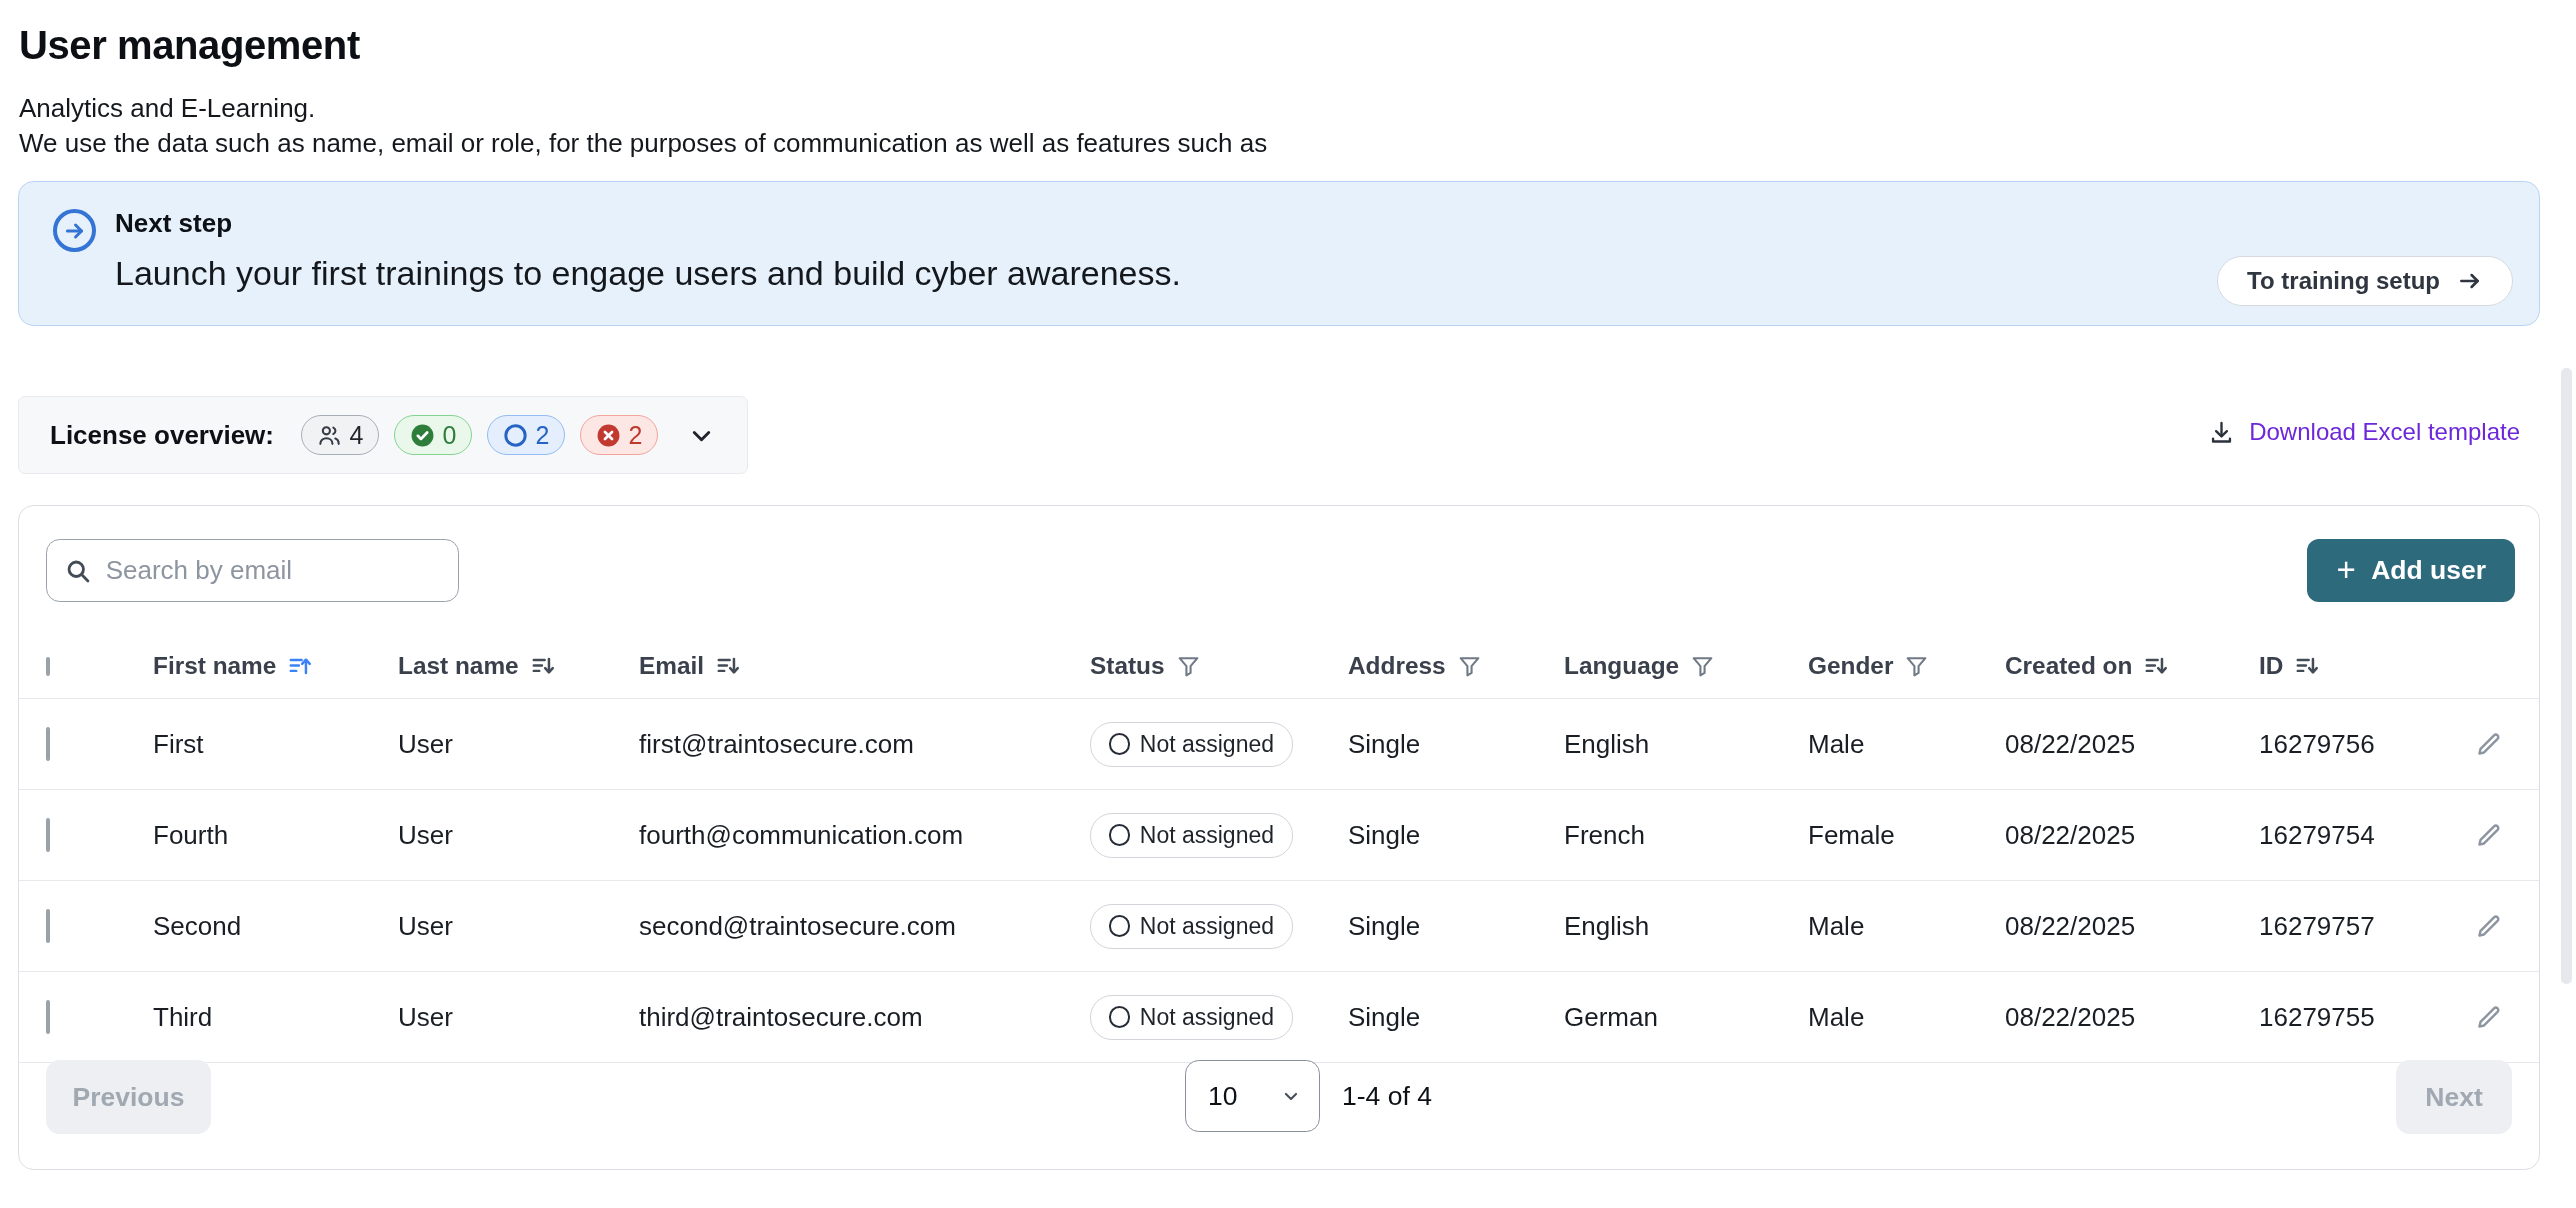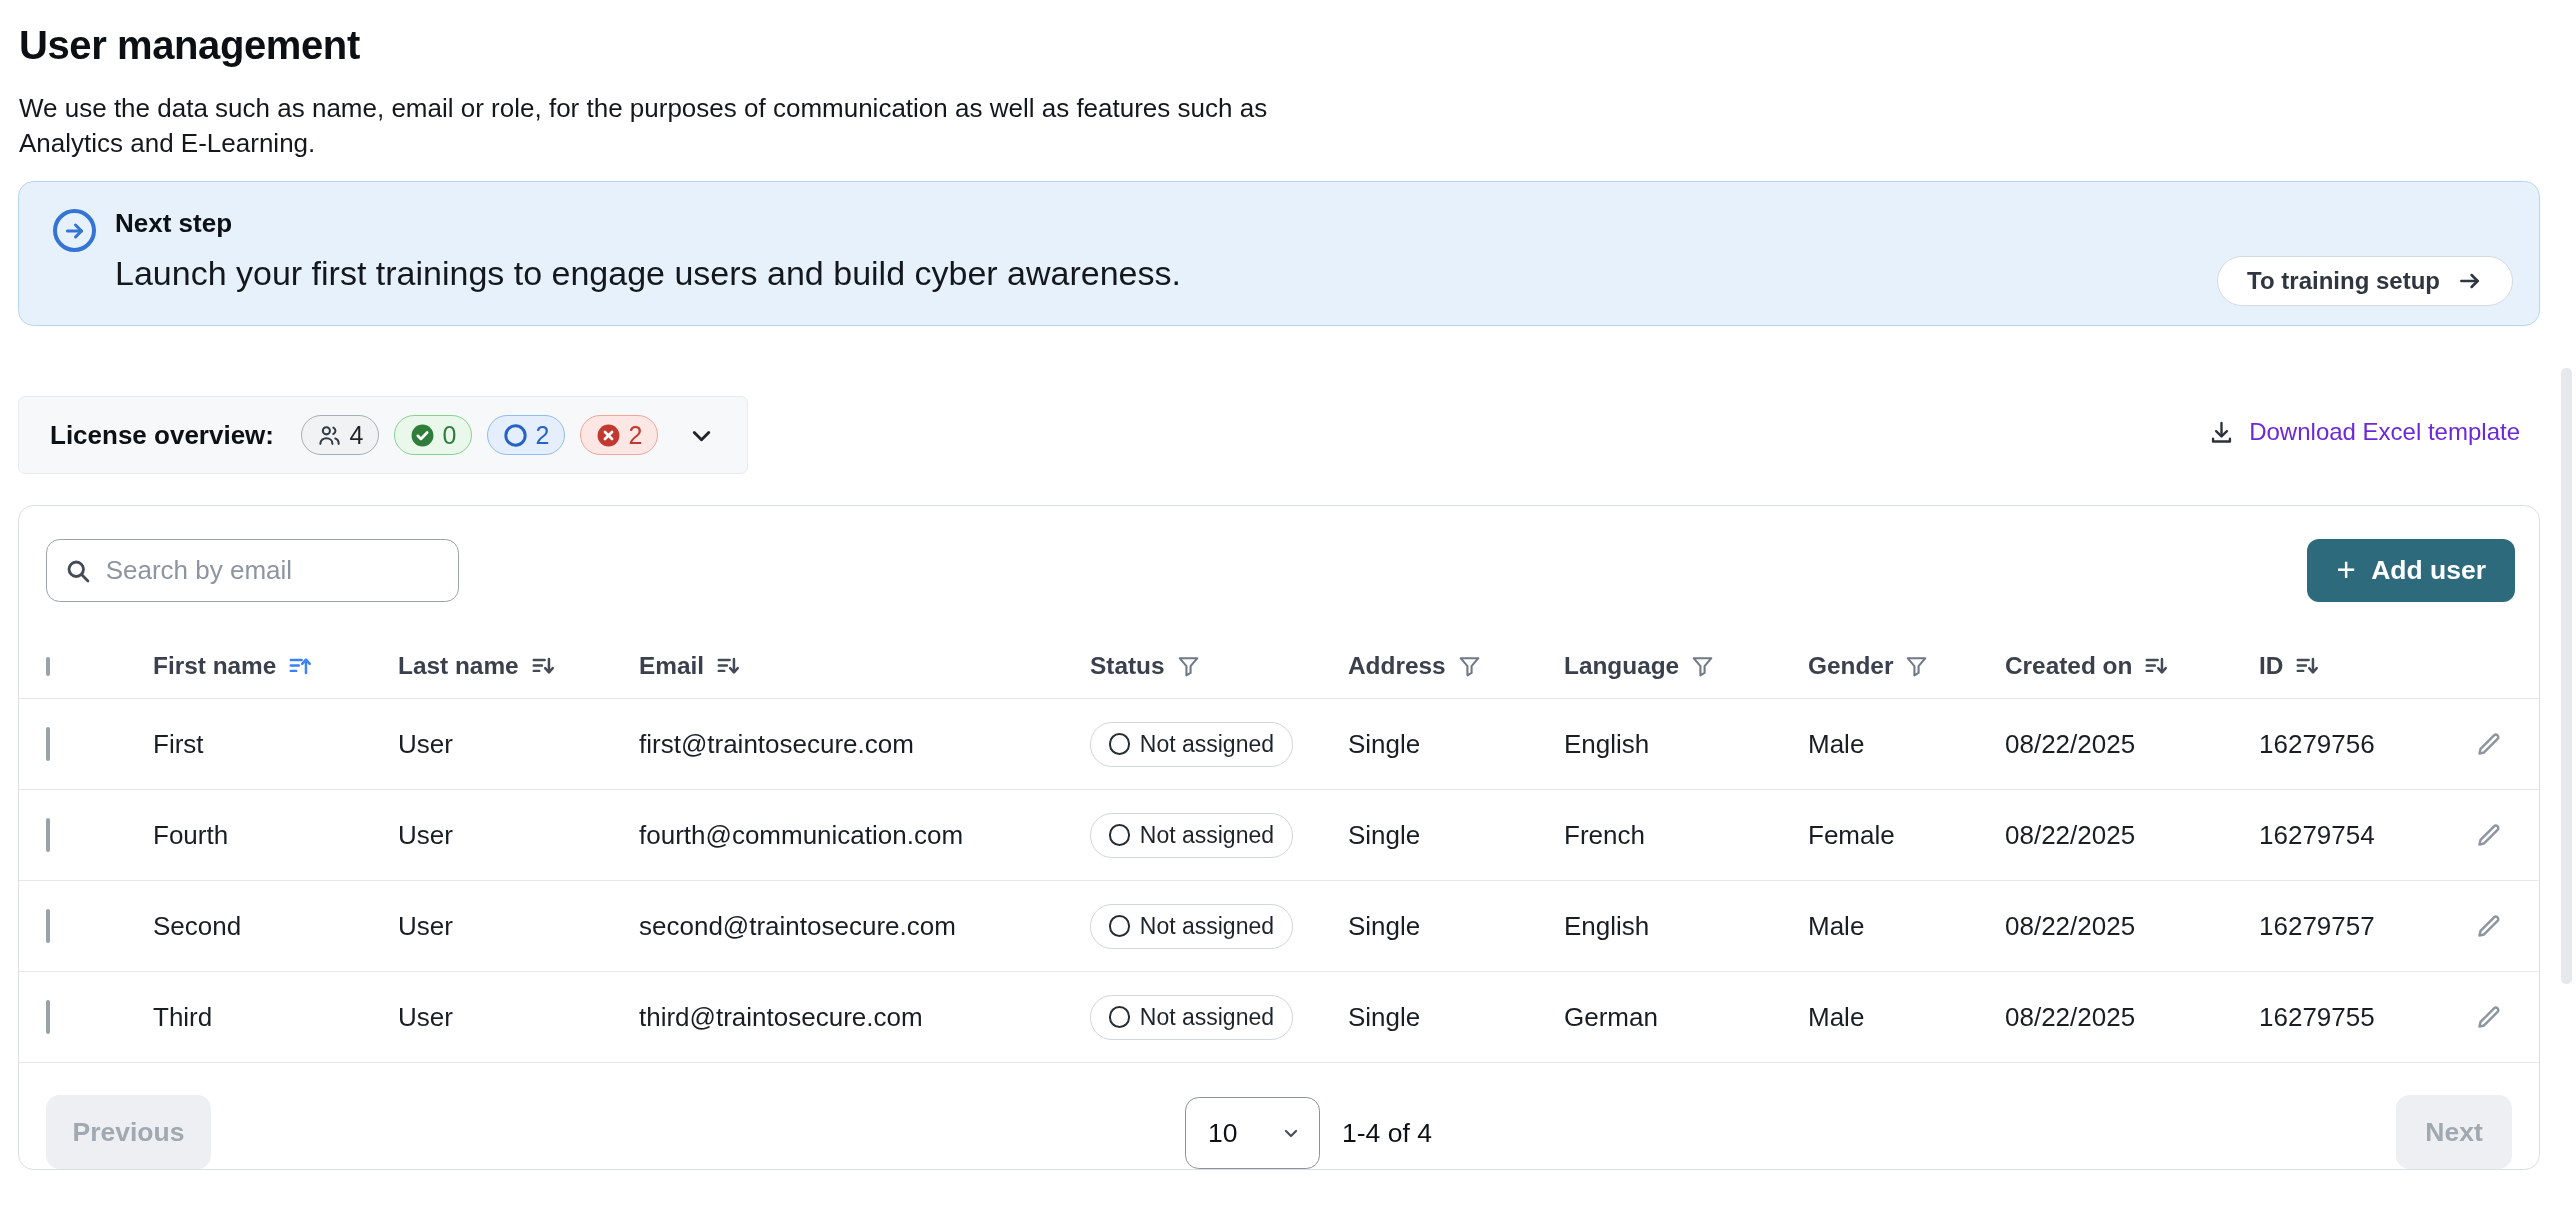--- a/index.html
+++ b/index.html
@@ -74,21 +74,21 @@
   .checkbox { width:33px; height:33px; border:2.1px solid #99a1ab; border-radius:8.6px; background:#fff; cursor:pointer; }
 
   .status-pill { display:inline-flex; align-items:center; gap:9.4px; height:45px; padding:0 18px;
     border:1.3px solid #d2d6da; border-radius:22px; background:#fff; font-size:23px; color:#1f242b; }
   .status-ring { width:21.4px; height:21.4px; border:2.6px solid #262c35; border-radius:50%; }
 
   .edit-btn { background:none; border:none; color:#8d95a0; cursor:pointer; display:flex; padding:5.1px; }
 
   
   .card-footer { position:absolute; left:0; bottom:0; width:100%; height:109px;
-    display:flex; align-items:flex-end; padding:0 27px;gap:43px; }
+    display:flex; align-items:flex-start; padding:0 27px;gap:43px; }
   .pg-btn { height:74px; border:none; border-radius:13.7px; background:#edeff2; color:#a0a8b2;
     font-size:26.5px; font-weight:600; font-family:"Liberation Sans", sans-serif; }
   .pg-prev { width:165px; }
   .pg-next { width:116px; margin-left:auto; }
   .pg-center { position:absolute; left:1166px; display:flex; align-items:center; }
   .pg-select { width:135px; height:72px; border:1.7px solid #8a919c; border-radius:13.7px; background:#fff;
     display:flex; align-items:center; justify-content:space-between; padding:0 17px 0 22px;
     font-size:26.5px; color:#0d1116; cursor:pointer; }
   .pg-select svg { color:#4a5058; }
   .pg-range { margin-left:22px; font-size:26.5px; color:#0d1116; }
@@ -98,22 +98,22 @@
     background:#e6e8ec; border-radius:5.1px; }
 </style>
 </head>
 <body>
 
 <div class="page">
 
   <div class="head-wrap">
     <h1 class="page-title">User management</h1>
     <div class="page-sub">
+      <div>Analytics and E-Learning.</div>
       <div>We use the data such as name, email or role, for the purposes of communication as well as features such as</div>
-      <div>Analytics and E-Learning.</div>
     </div>
   </div>
 
   <div class="banner">
     <div class="banner-icon">
       <svg width="26" height="26" viewBox="0 0 24 24" fill="none" stroke="currentColor" stroke-width="2.8" stroke-linecap="round" stroke-linejoin="round">
           <path d="M5 12h13"></path>
           <path d="M12.5 6.5L18 12l-5.5 5.5"></path>
         </svg>
     </div>

